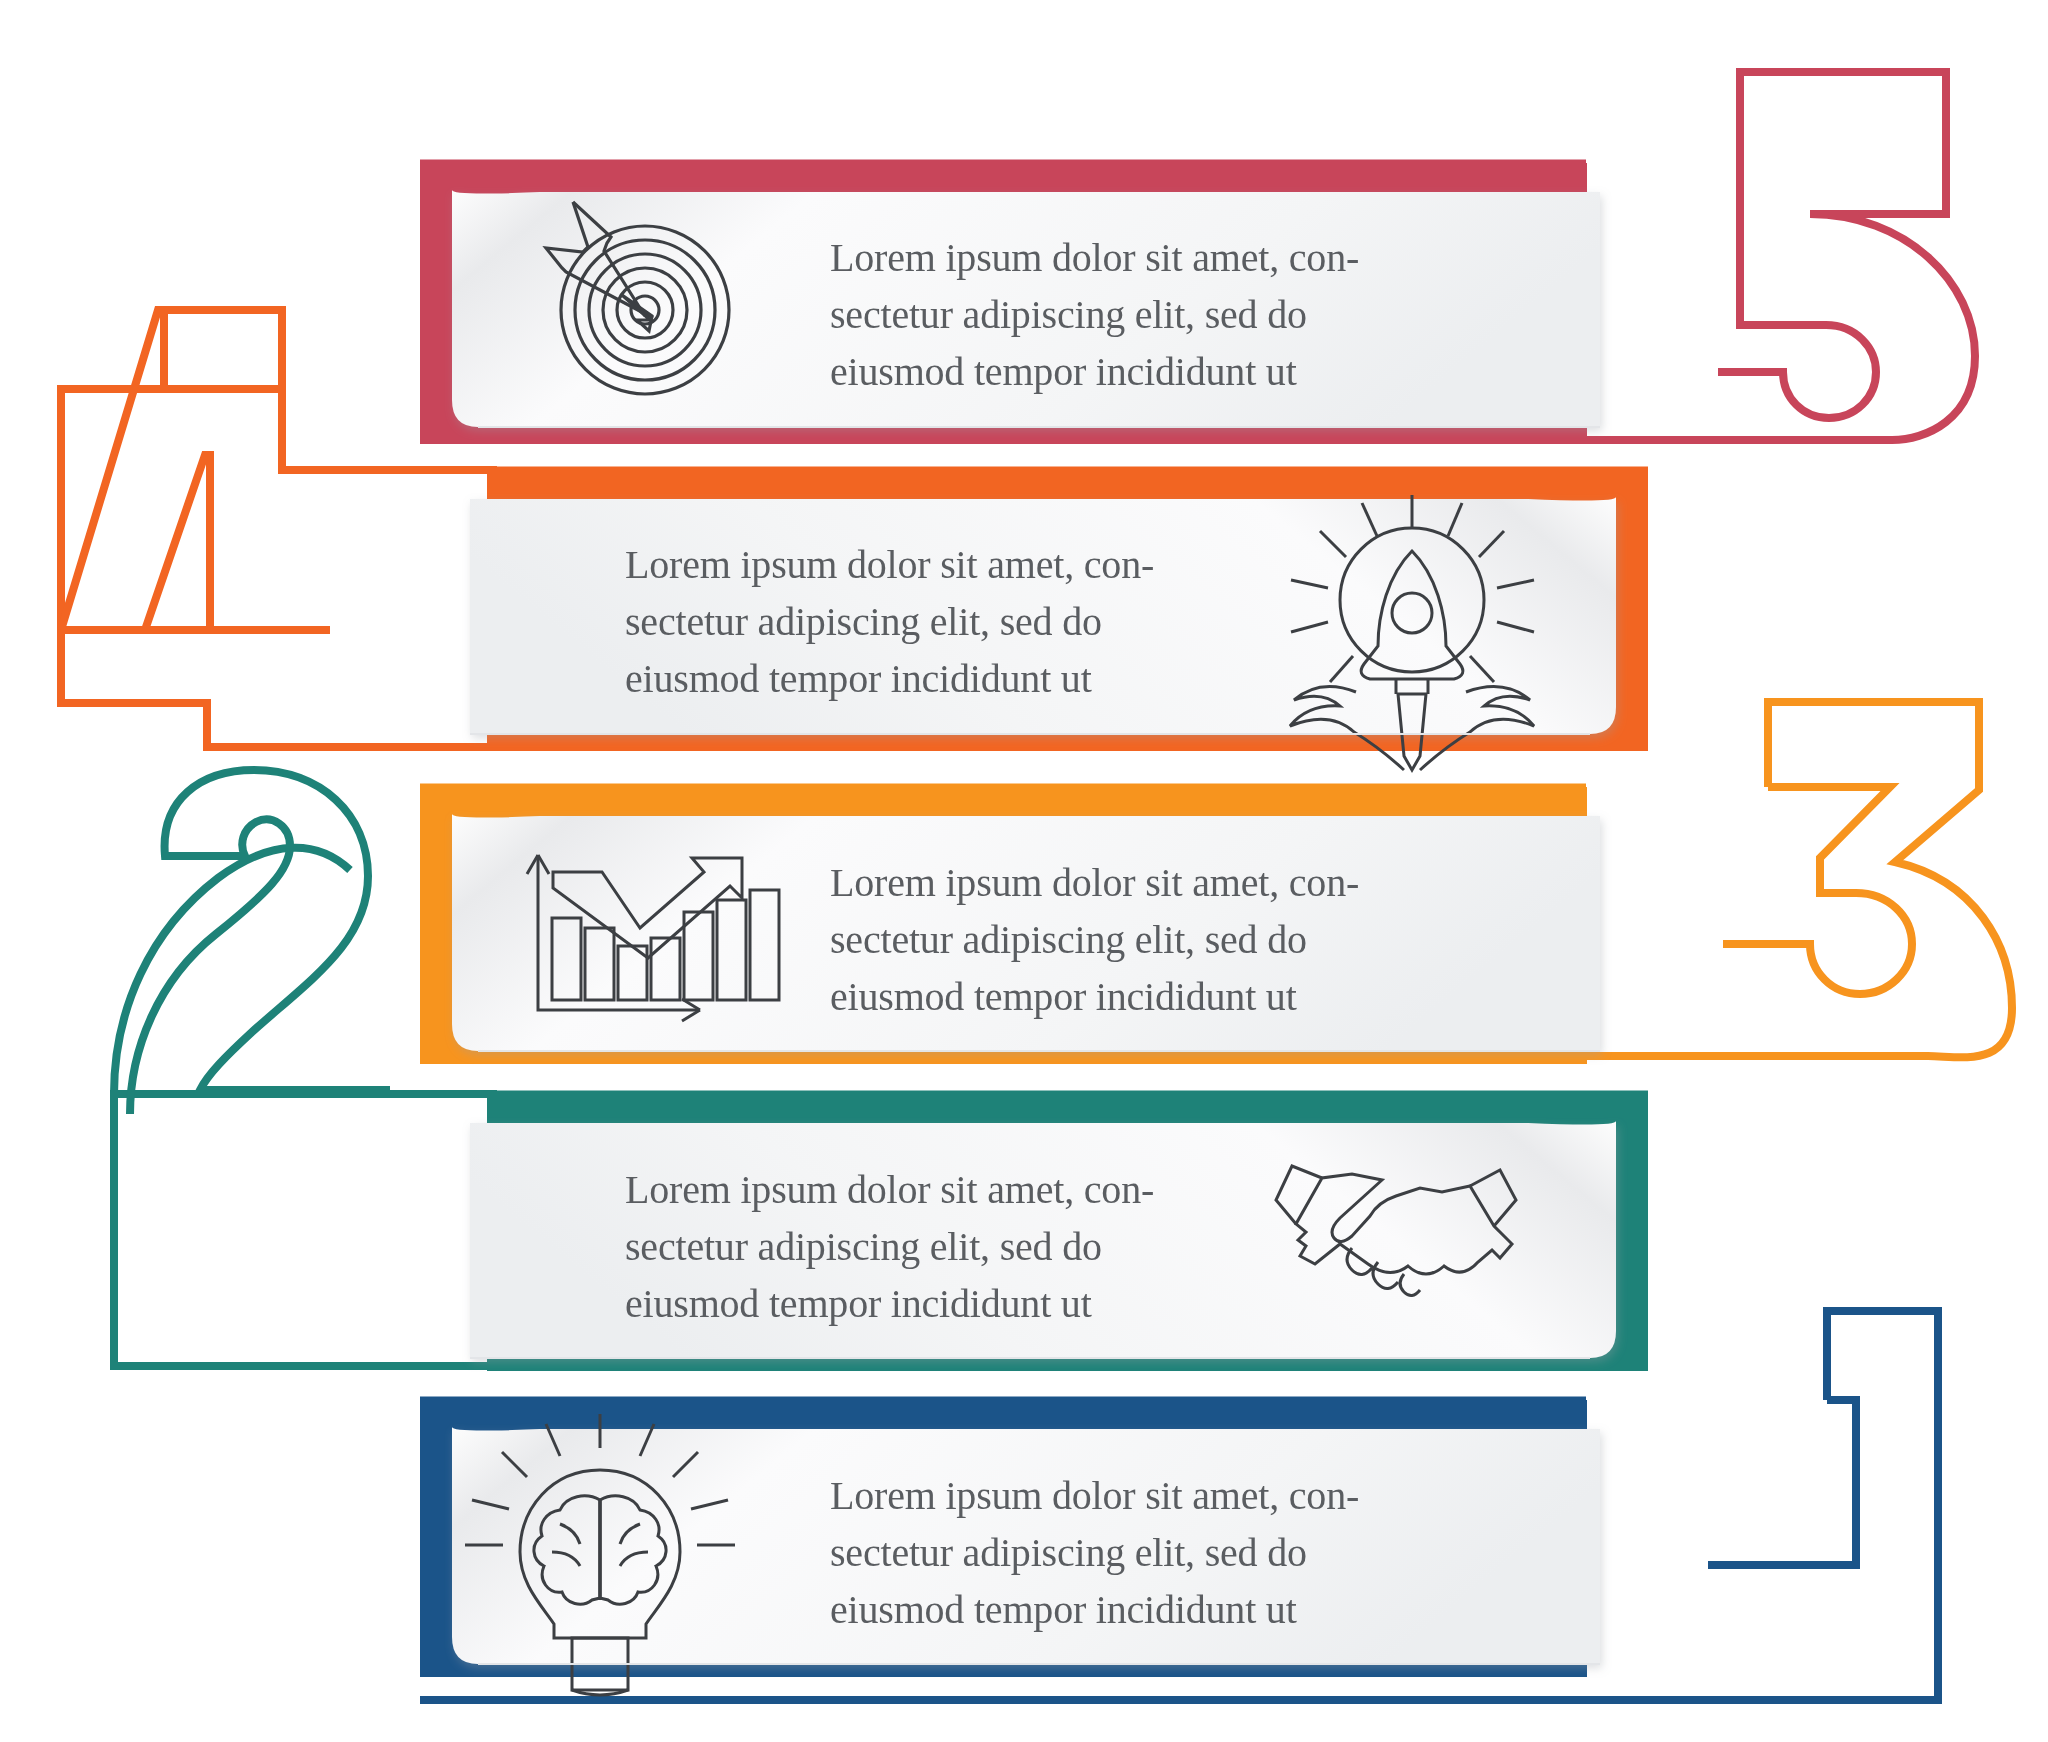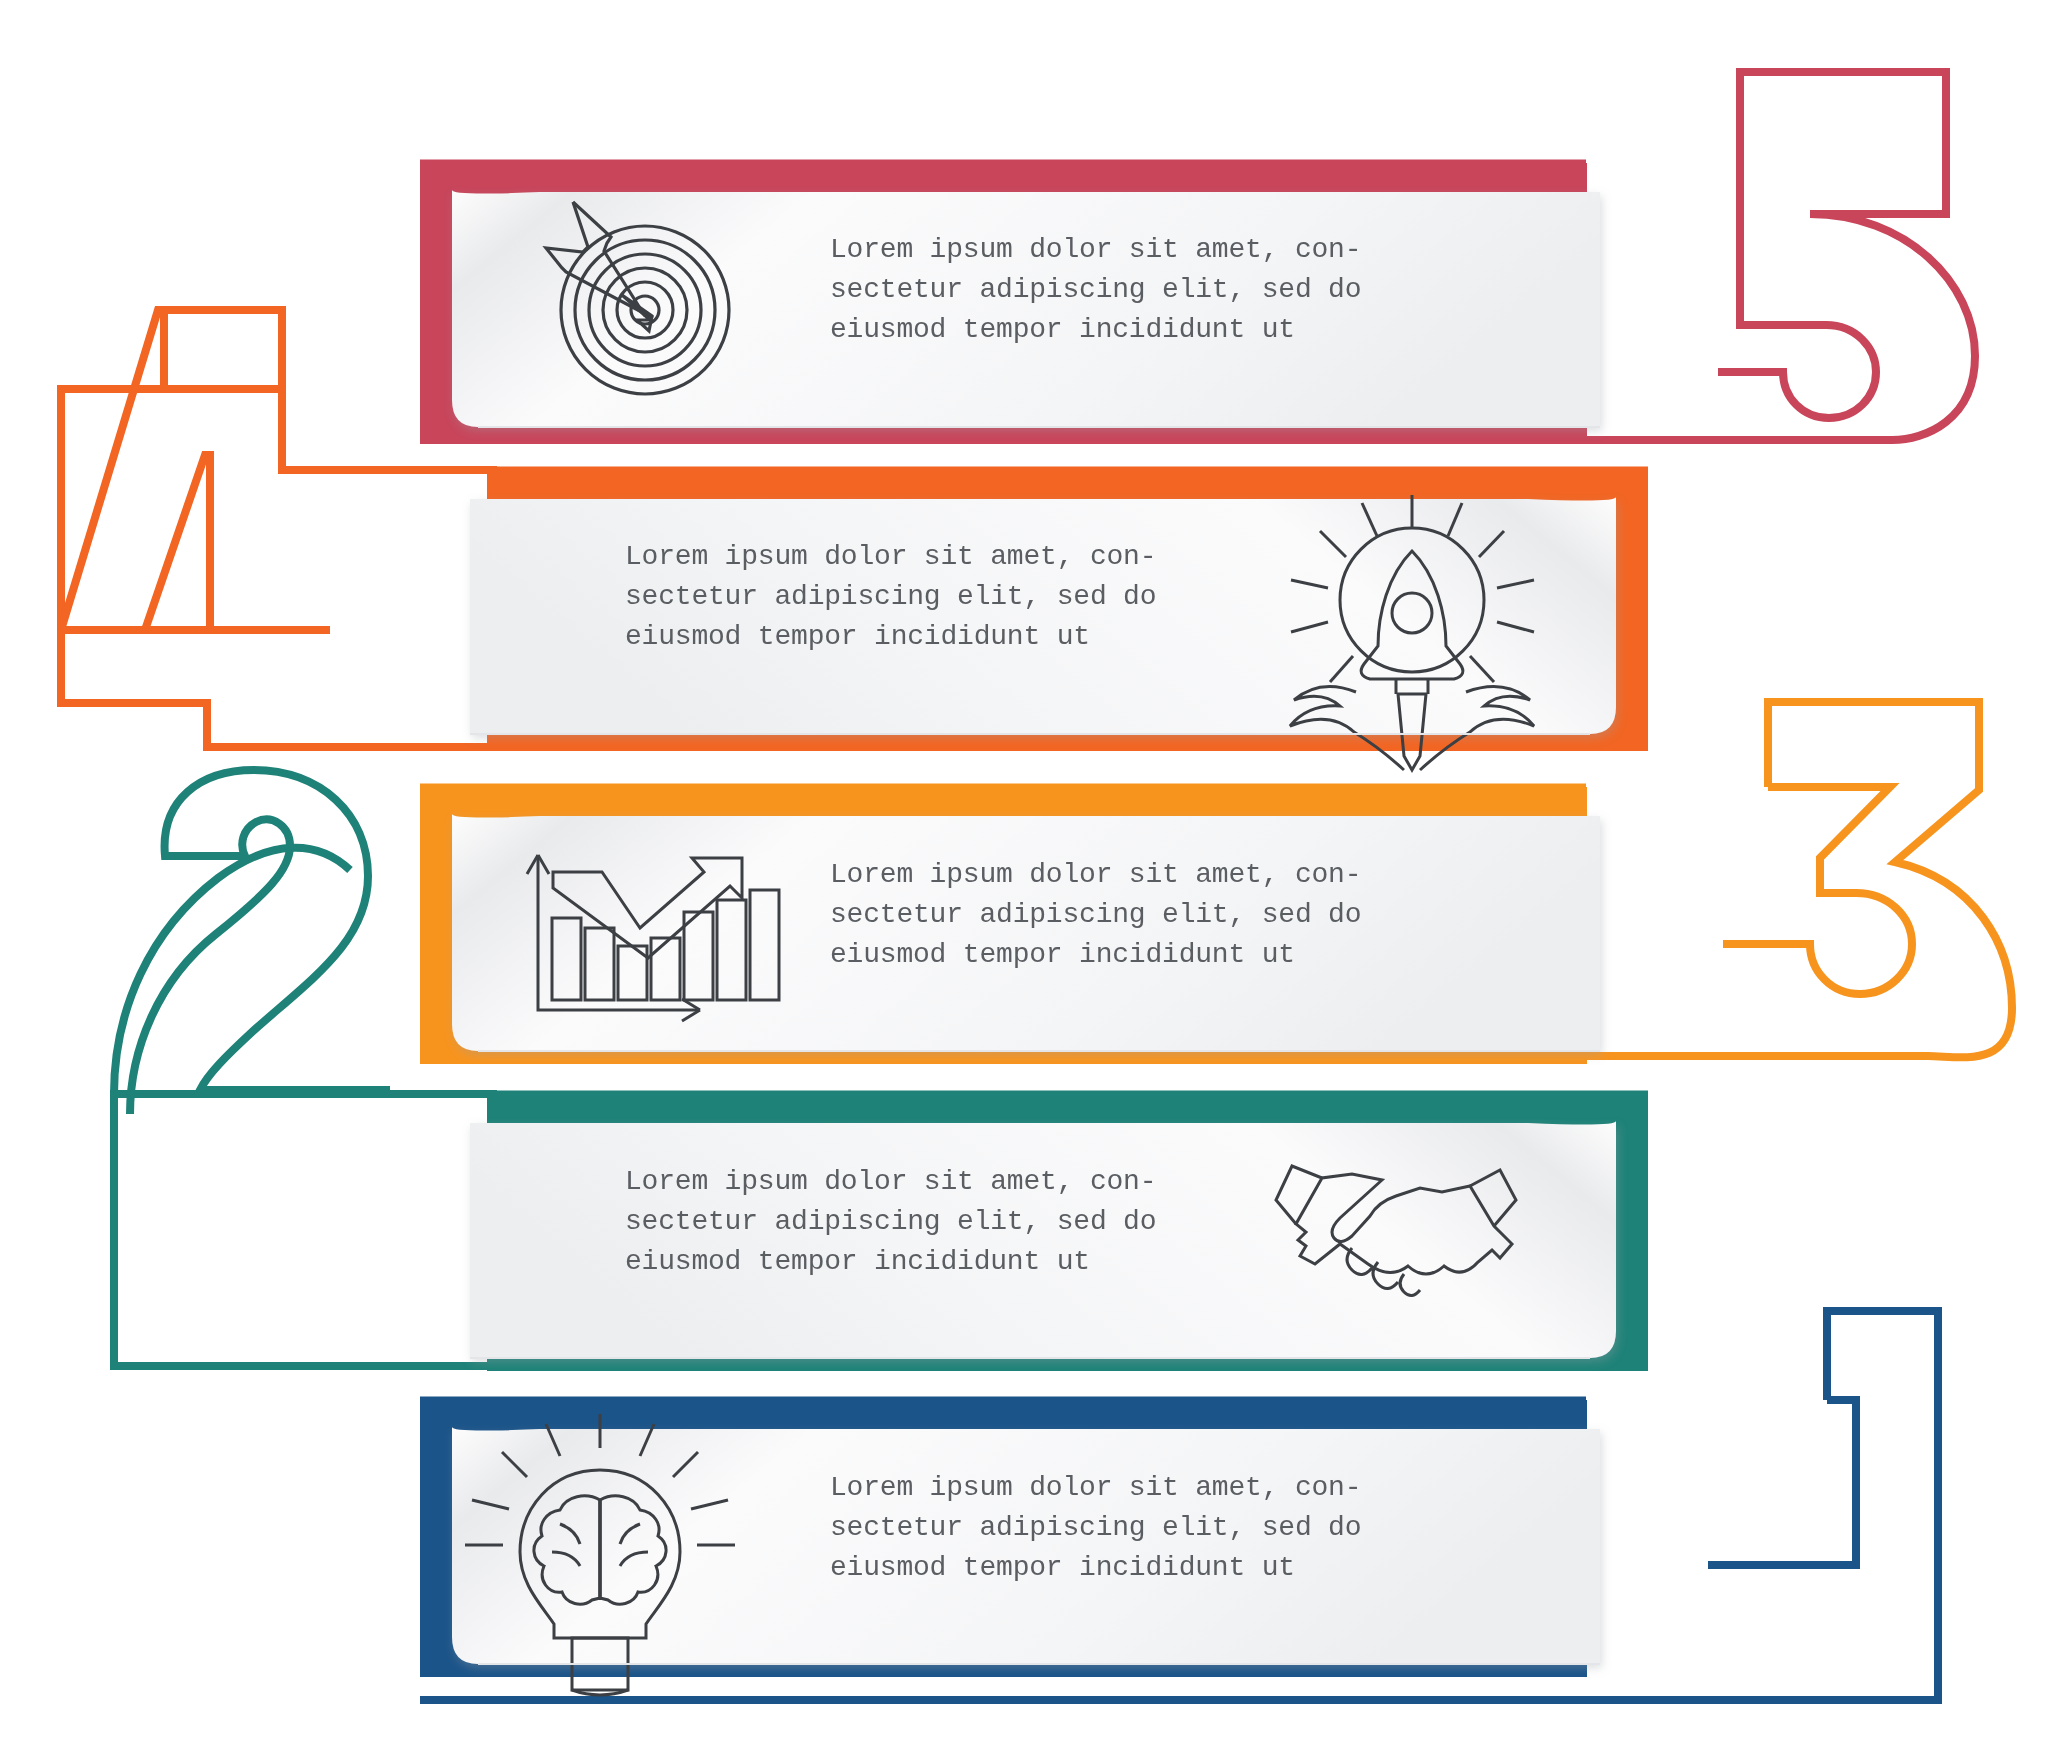--- a/index.html
+++ b/index.html
@@ -1,21 +1,21 @@
 <!DOCTYPE html>
 <html><head>
 <meta charset="utf-8">
 <style>
   html,body{margin:0;padding:0;background:#ffffff;}
   body{width:2048px;height:1742px;position:relative;overflow:hidden;
        font-family:"Liberation Sans",sans-serif;}
   #stage{position:absolute;left:0;top:0;width:2048px;height:1742px;}
   #stage > svg{position:absolute;left:0;top:0;}
-  .row-text{position:absolute;color:#5a5d61;font-size:28px;line-height:1.42;
-            font-family:Liberation Mono, monospace;white-space:pre-line;
+  .row-text{position:absolute;color:#5a5d61;font-size:40px;line-height:1.42;
+            font-family:Liberation Serif, serif;white-space:pre-line;
             letter-spacing:-0.2px;}
 </style>
 </head>
 <body>
 
 <div id="stage">
 
   <svg width="2048" height="1742" viewBox="0 0 2048 1742">
     <defs>
       <linearGradient id="cardgrad" x1="0" y1="0" x2="1" y2="0.25">

